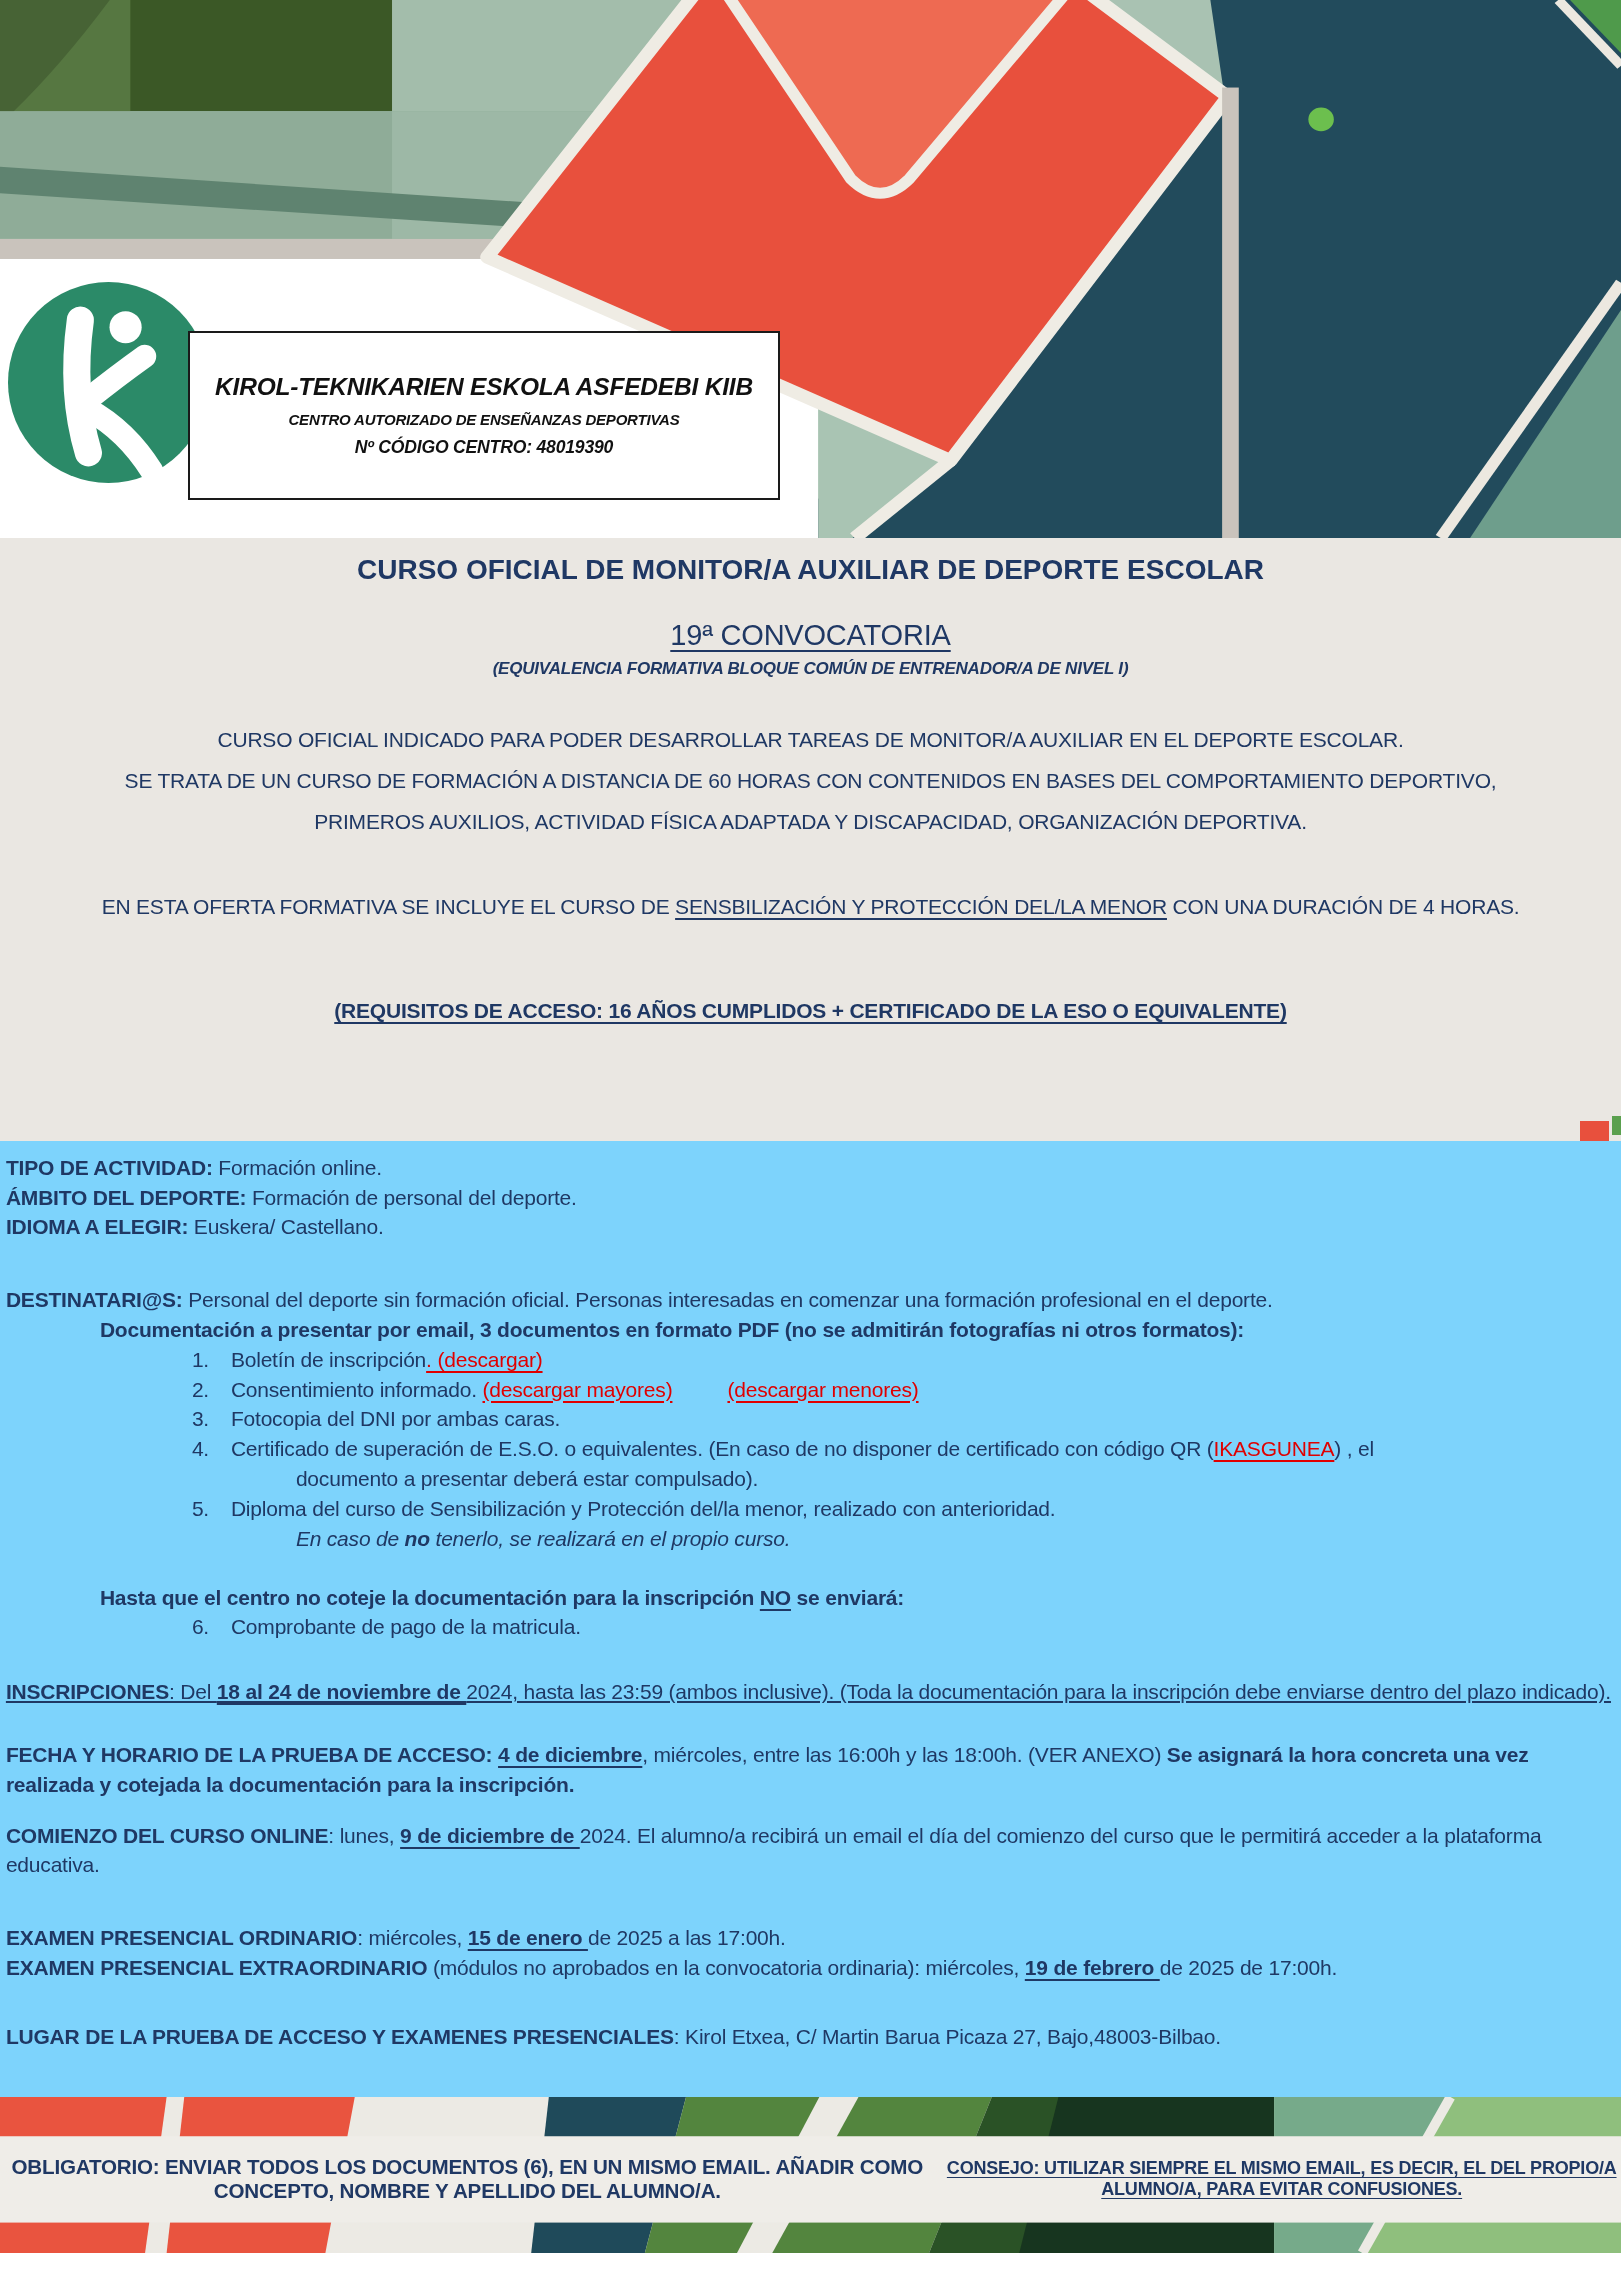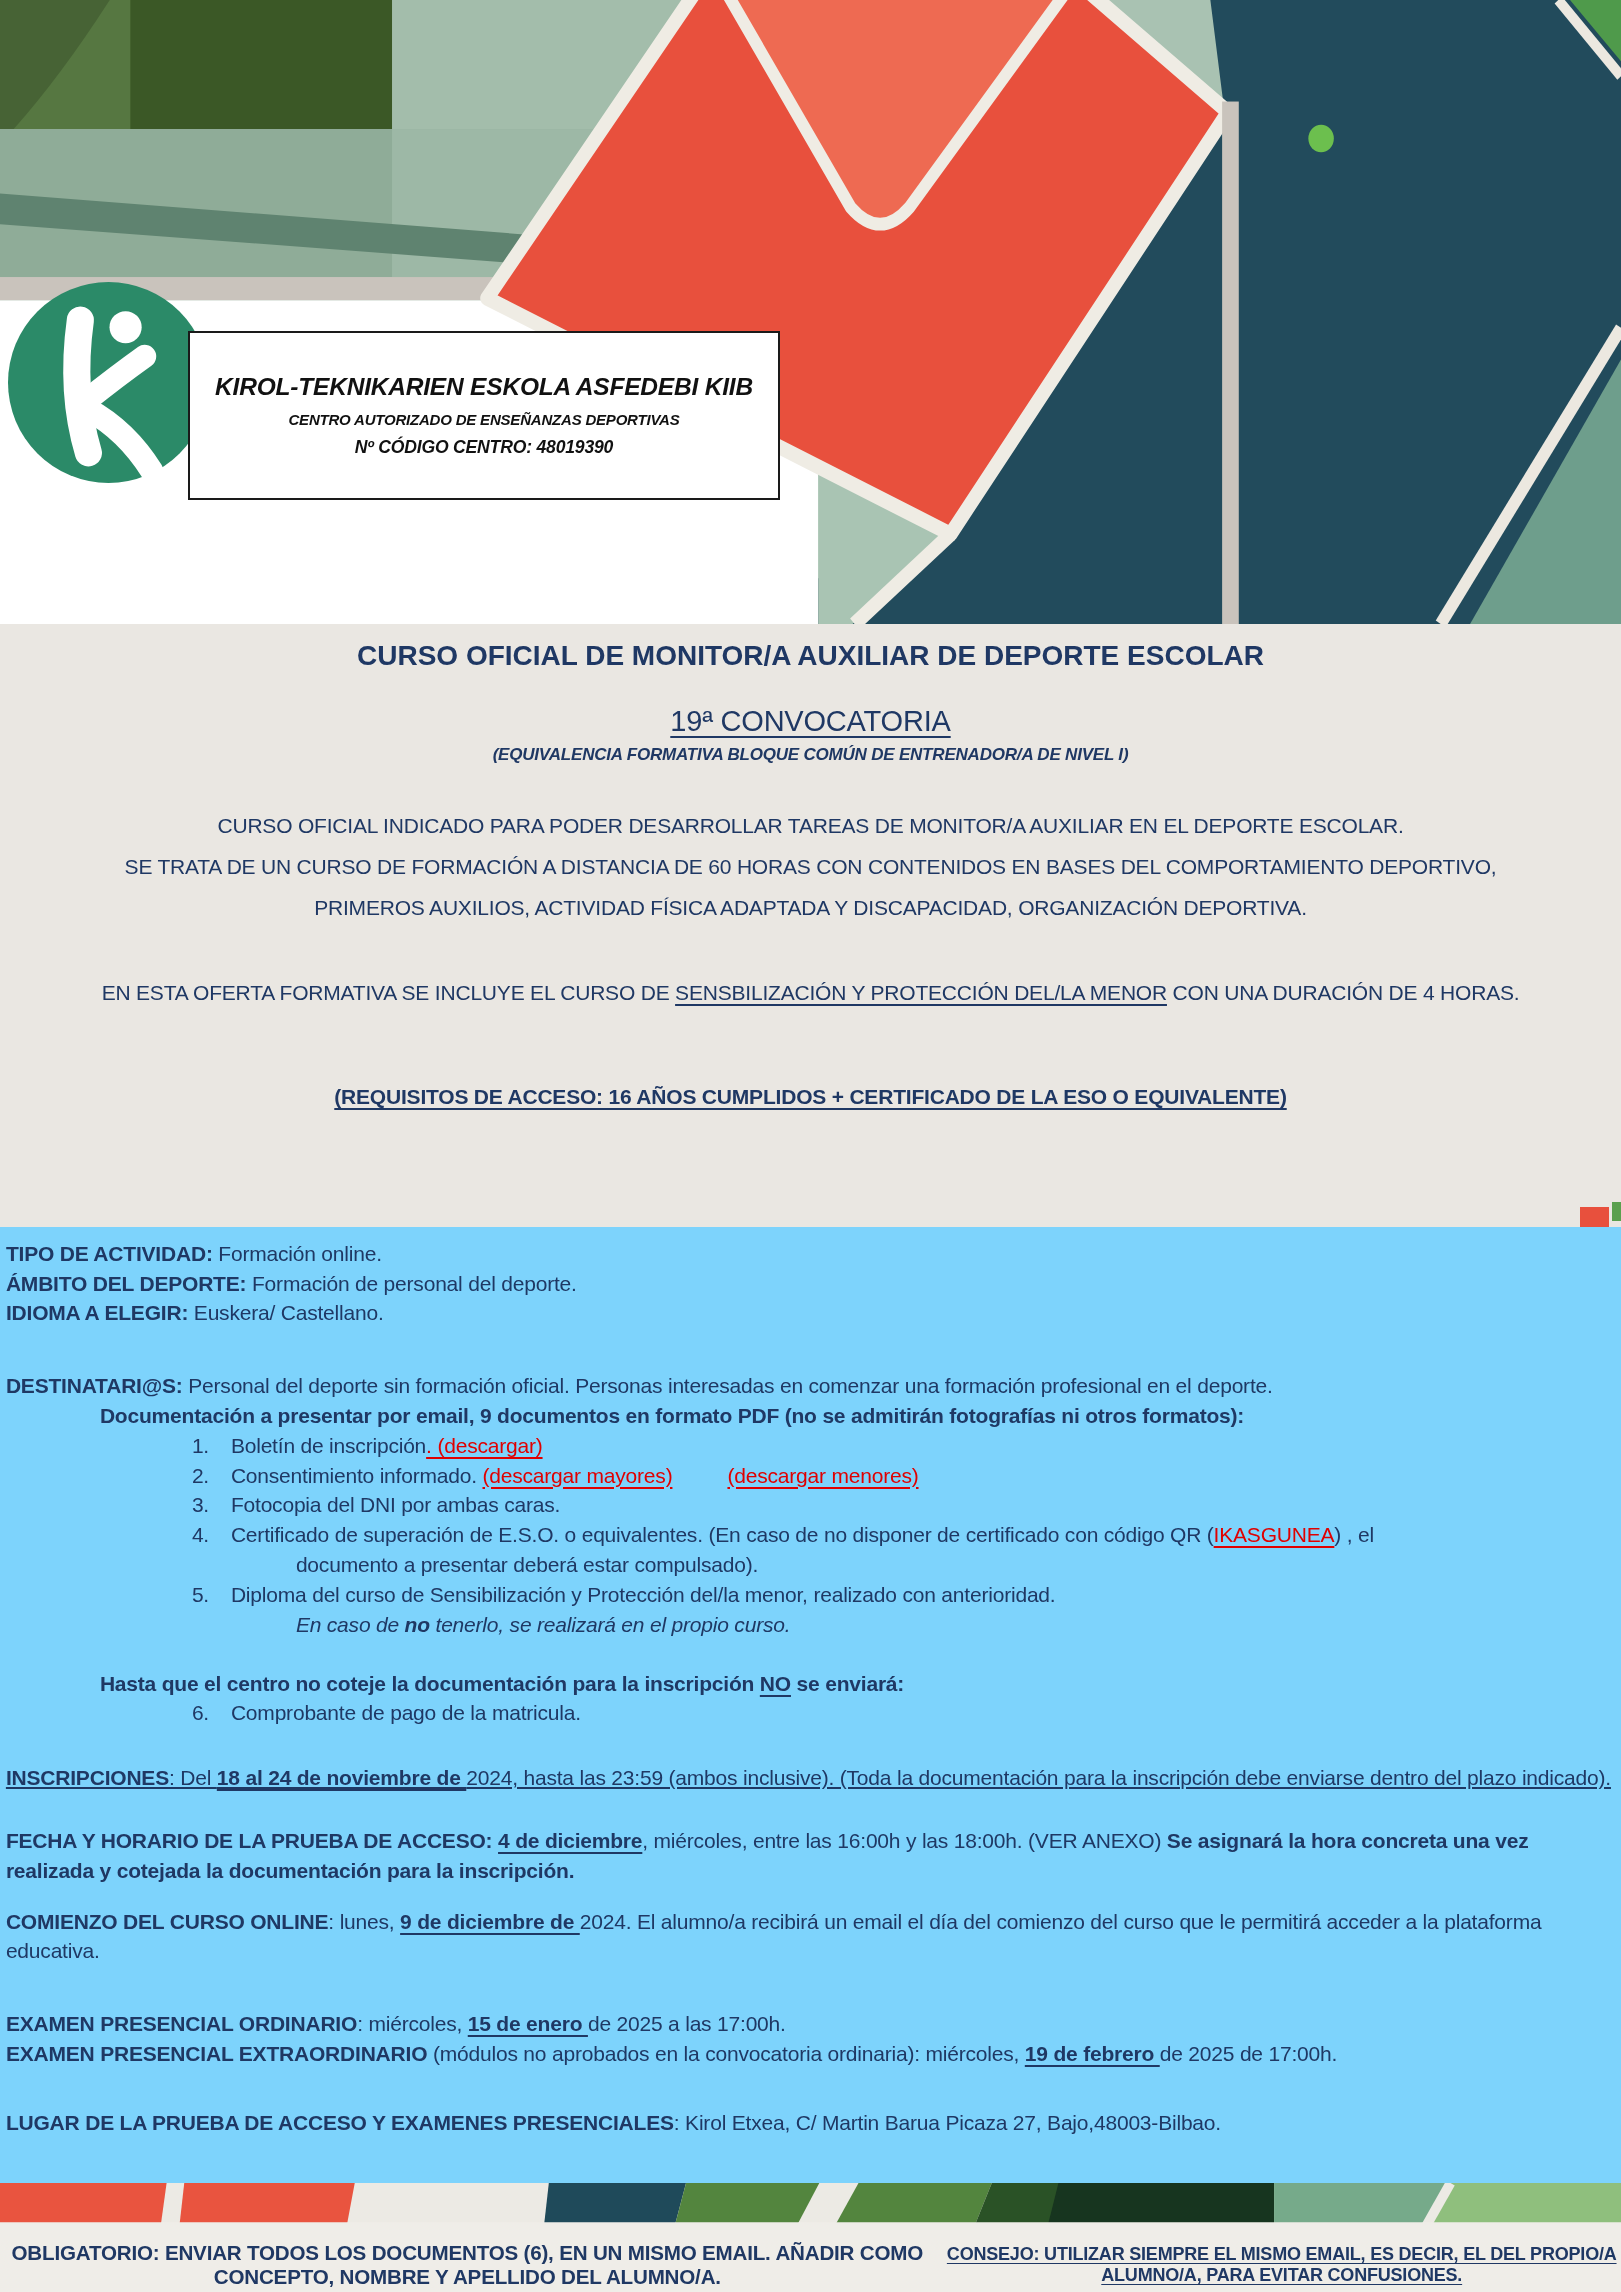--- a/index.html
+++ b/index.html
@@ -7,21 +7,21 @@
     position:relative;
     width:1621px;height:2293px;
     margin:0 auto;
     background:#ffffff;
     overflow:hidden;
     font-family:"Liberation Sans",sans-serif;
     color:#1f3864;
     letter-spacing:-0.2px;
   }
   
-  .hero{position:relative;width:1621px;height:624px;}
+  .hero{position:relative;width:1621px;height:538px;}
   .hero svg{position:absolute;inset:0;width:100%;height:100%;display:block;}
   .logo-circle{position:absolute;left:7.8px;top:282px;width:201px;height:201px;}
   .logo-circle svg{width:100%;height:100%;display:block;}
   .org-box{
     position:absolute;left:188px;top:331px;width:588px;height:165px;
     background:#ffffff;border:2px solid #1a1a1a;
     display:flex;flex-direction:column;align-items:center;justify-content:center;
     gap:9.8px;color:#111;text-align:center;
   }
   .org-box .l1{font-size:24.5px;font-weight:bold;font-style:italic;}
@@ -139,21 +139,21 @@
   </div>
 
   <div class="content">
 
     <div><span class="b">TIPO DE ACTIVIDAD:</span><span> Formación online.</span></div>
     <div><span class="b">ÁMBITO DEL DEPORTE:</span><span> Formación de personal del deporte.</span></div>
     <div><span class="b">IDIOMA A ELEGIR:</span><span> Euskera/ Castellano.</span></div>
 
     <div class="dest-block">
       <div><span class="b">DESTINATARI@S:</span><span> Personal del deporte sin formación oficial. Personas interesadas en comenzar una formación profesional en el deporte.</span></div>
-      <div class="doc-line">Documentación a presentar por email, 9 documentos en formato PDF (no se admitirán fotografías ni otros formatos):</div>
+      <div class="doc-line">Documentación a presentar por email, 3 documentos en formato PDF (no se admitirán fotografías ni otros formatos):</div>
 
       <div class="li">
         <span class="num">1.</span>
         <span><span>Boletín de inscripción</span><span class="link">. (descargar)</span></span>
       </div>
       <div class="li">
         <span class="num">2.</span>
         <span><span>Consentimiento informado. </span><span class="link">(descargar mayores)</span><span class="link gap2">(descargar menores)</span></span>
       </div>
       <div class="li">

